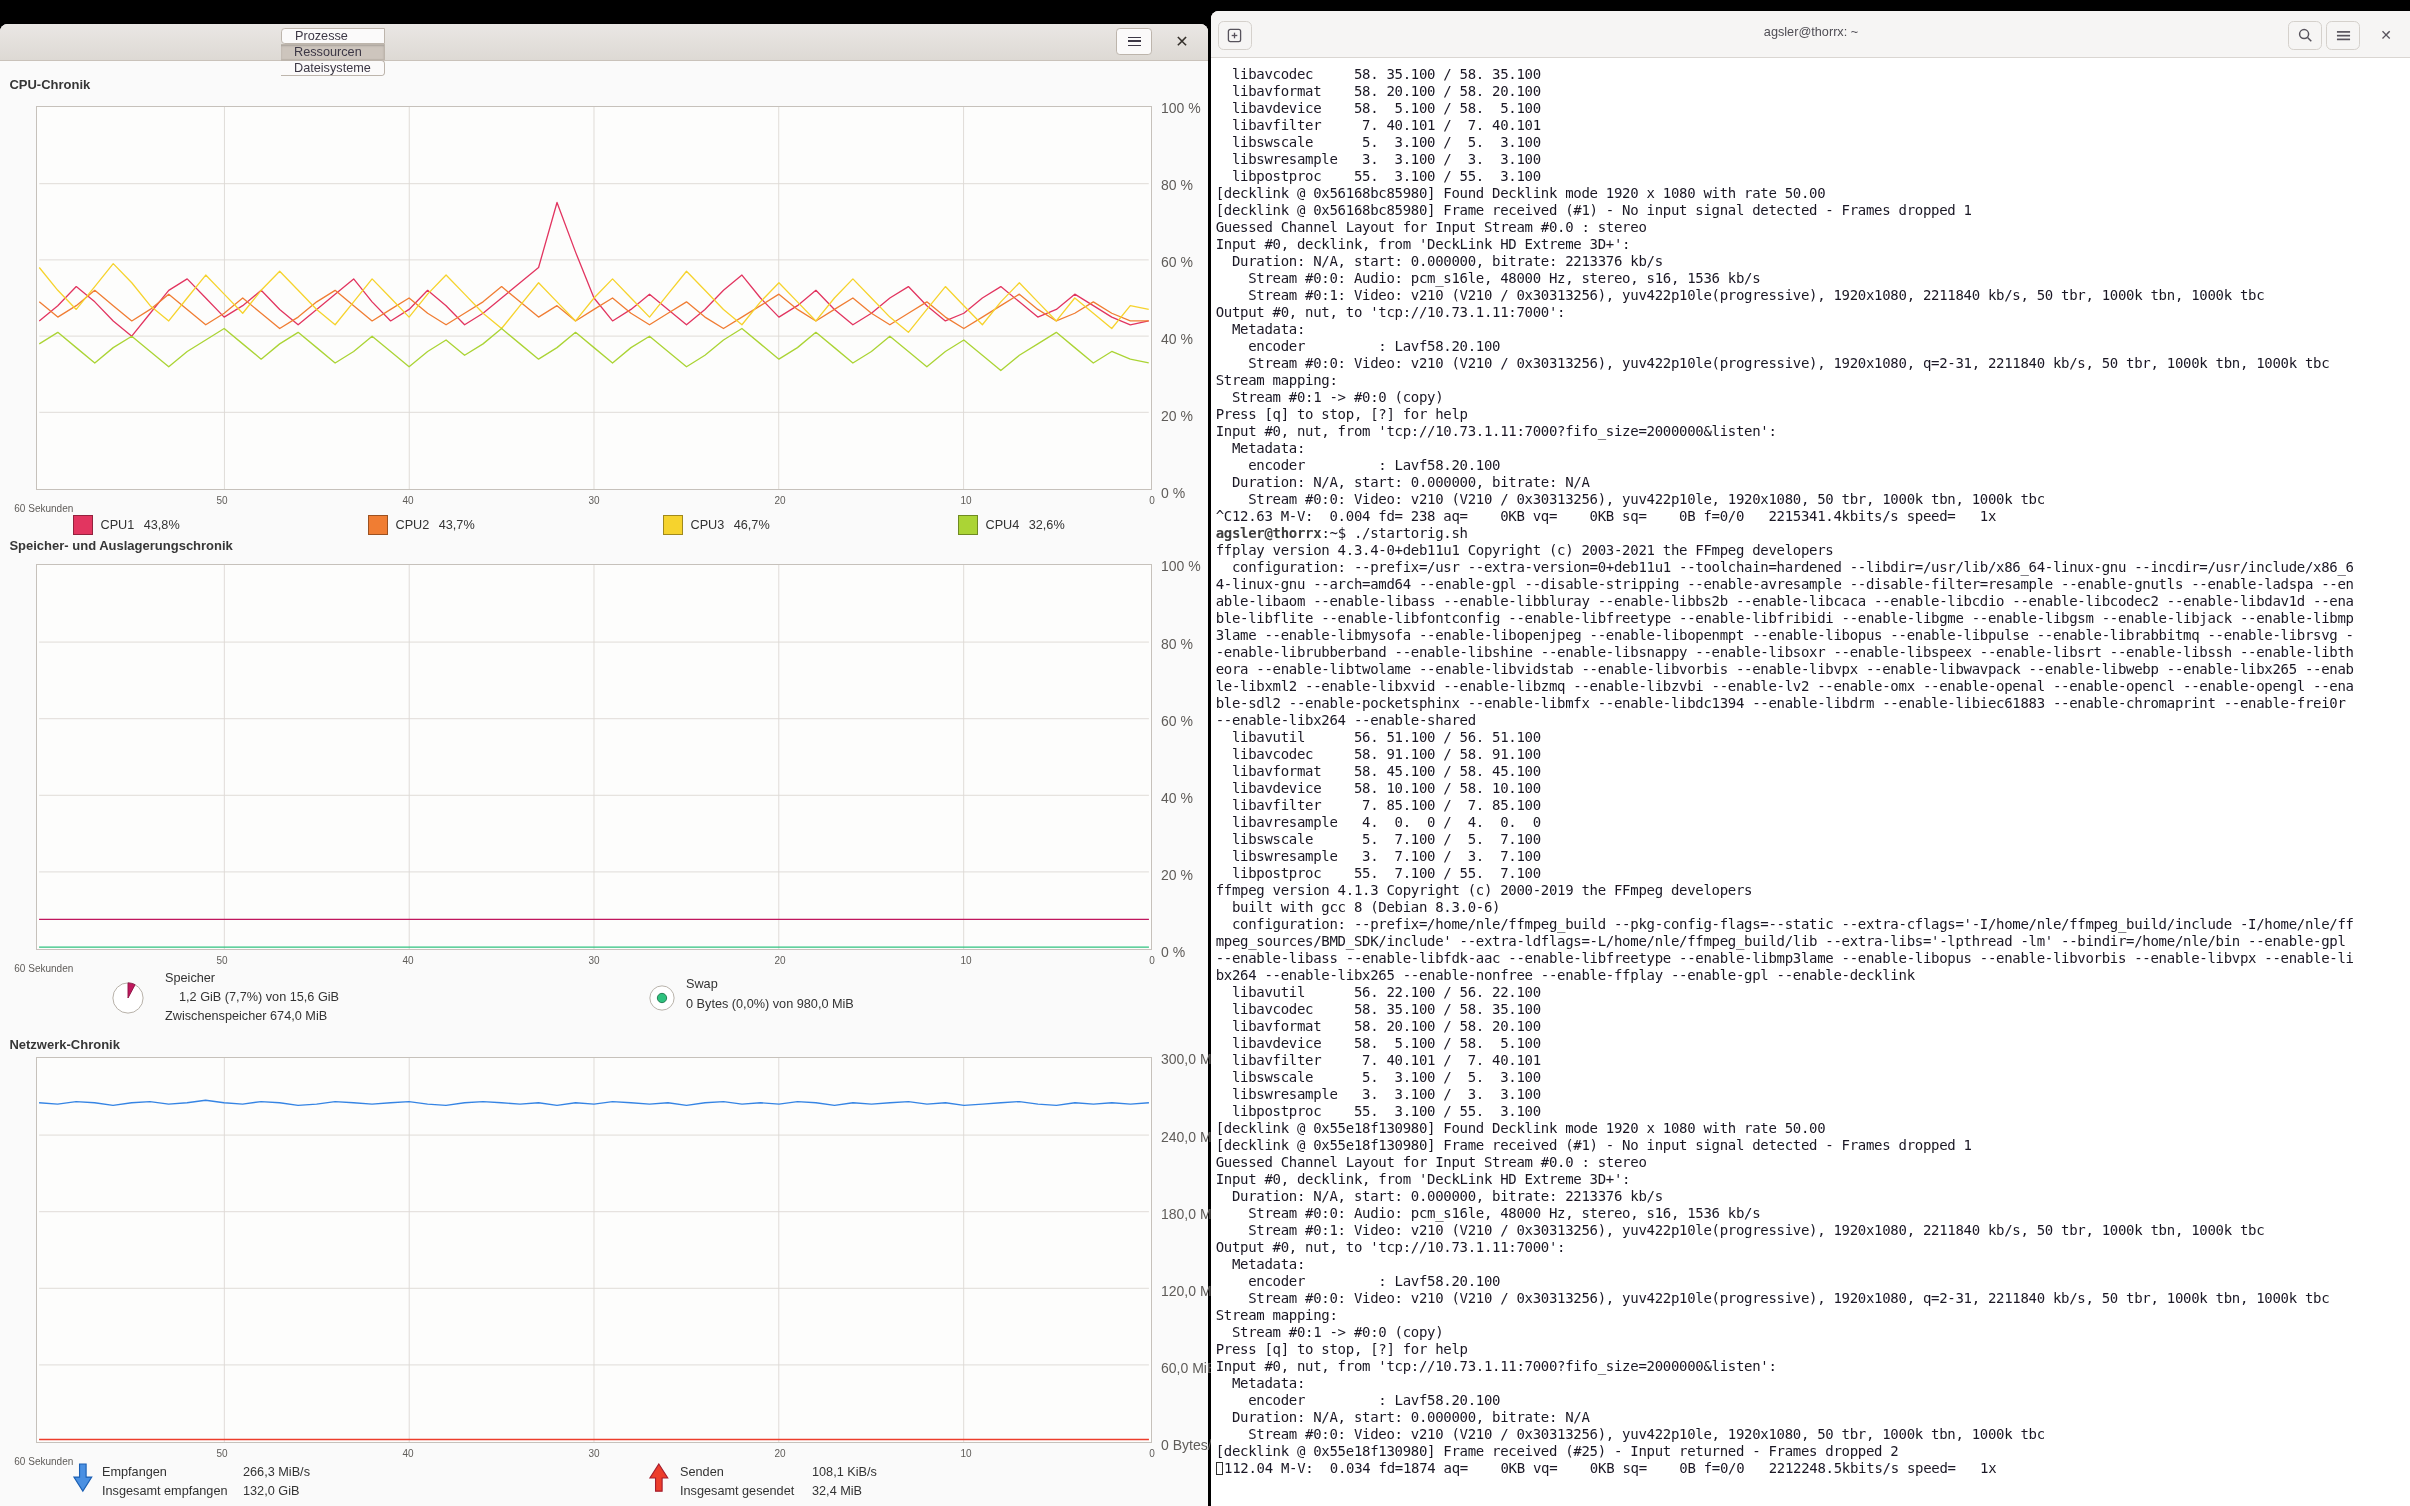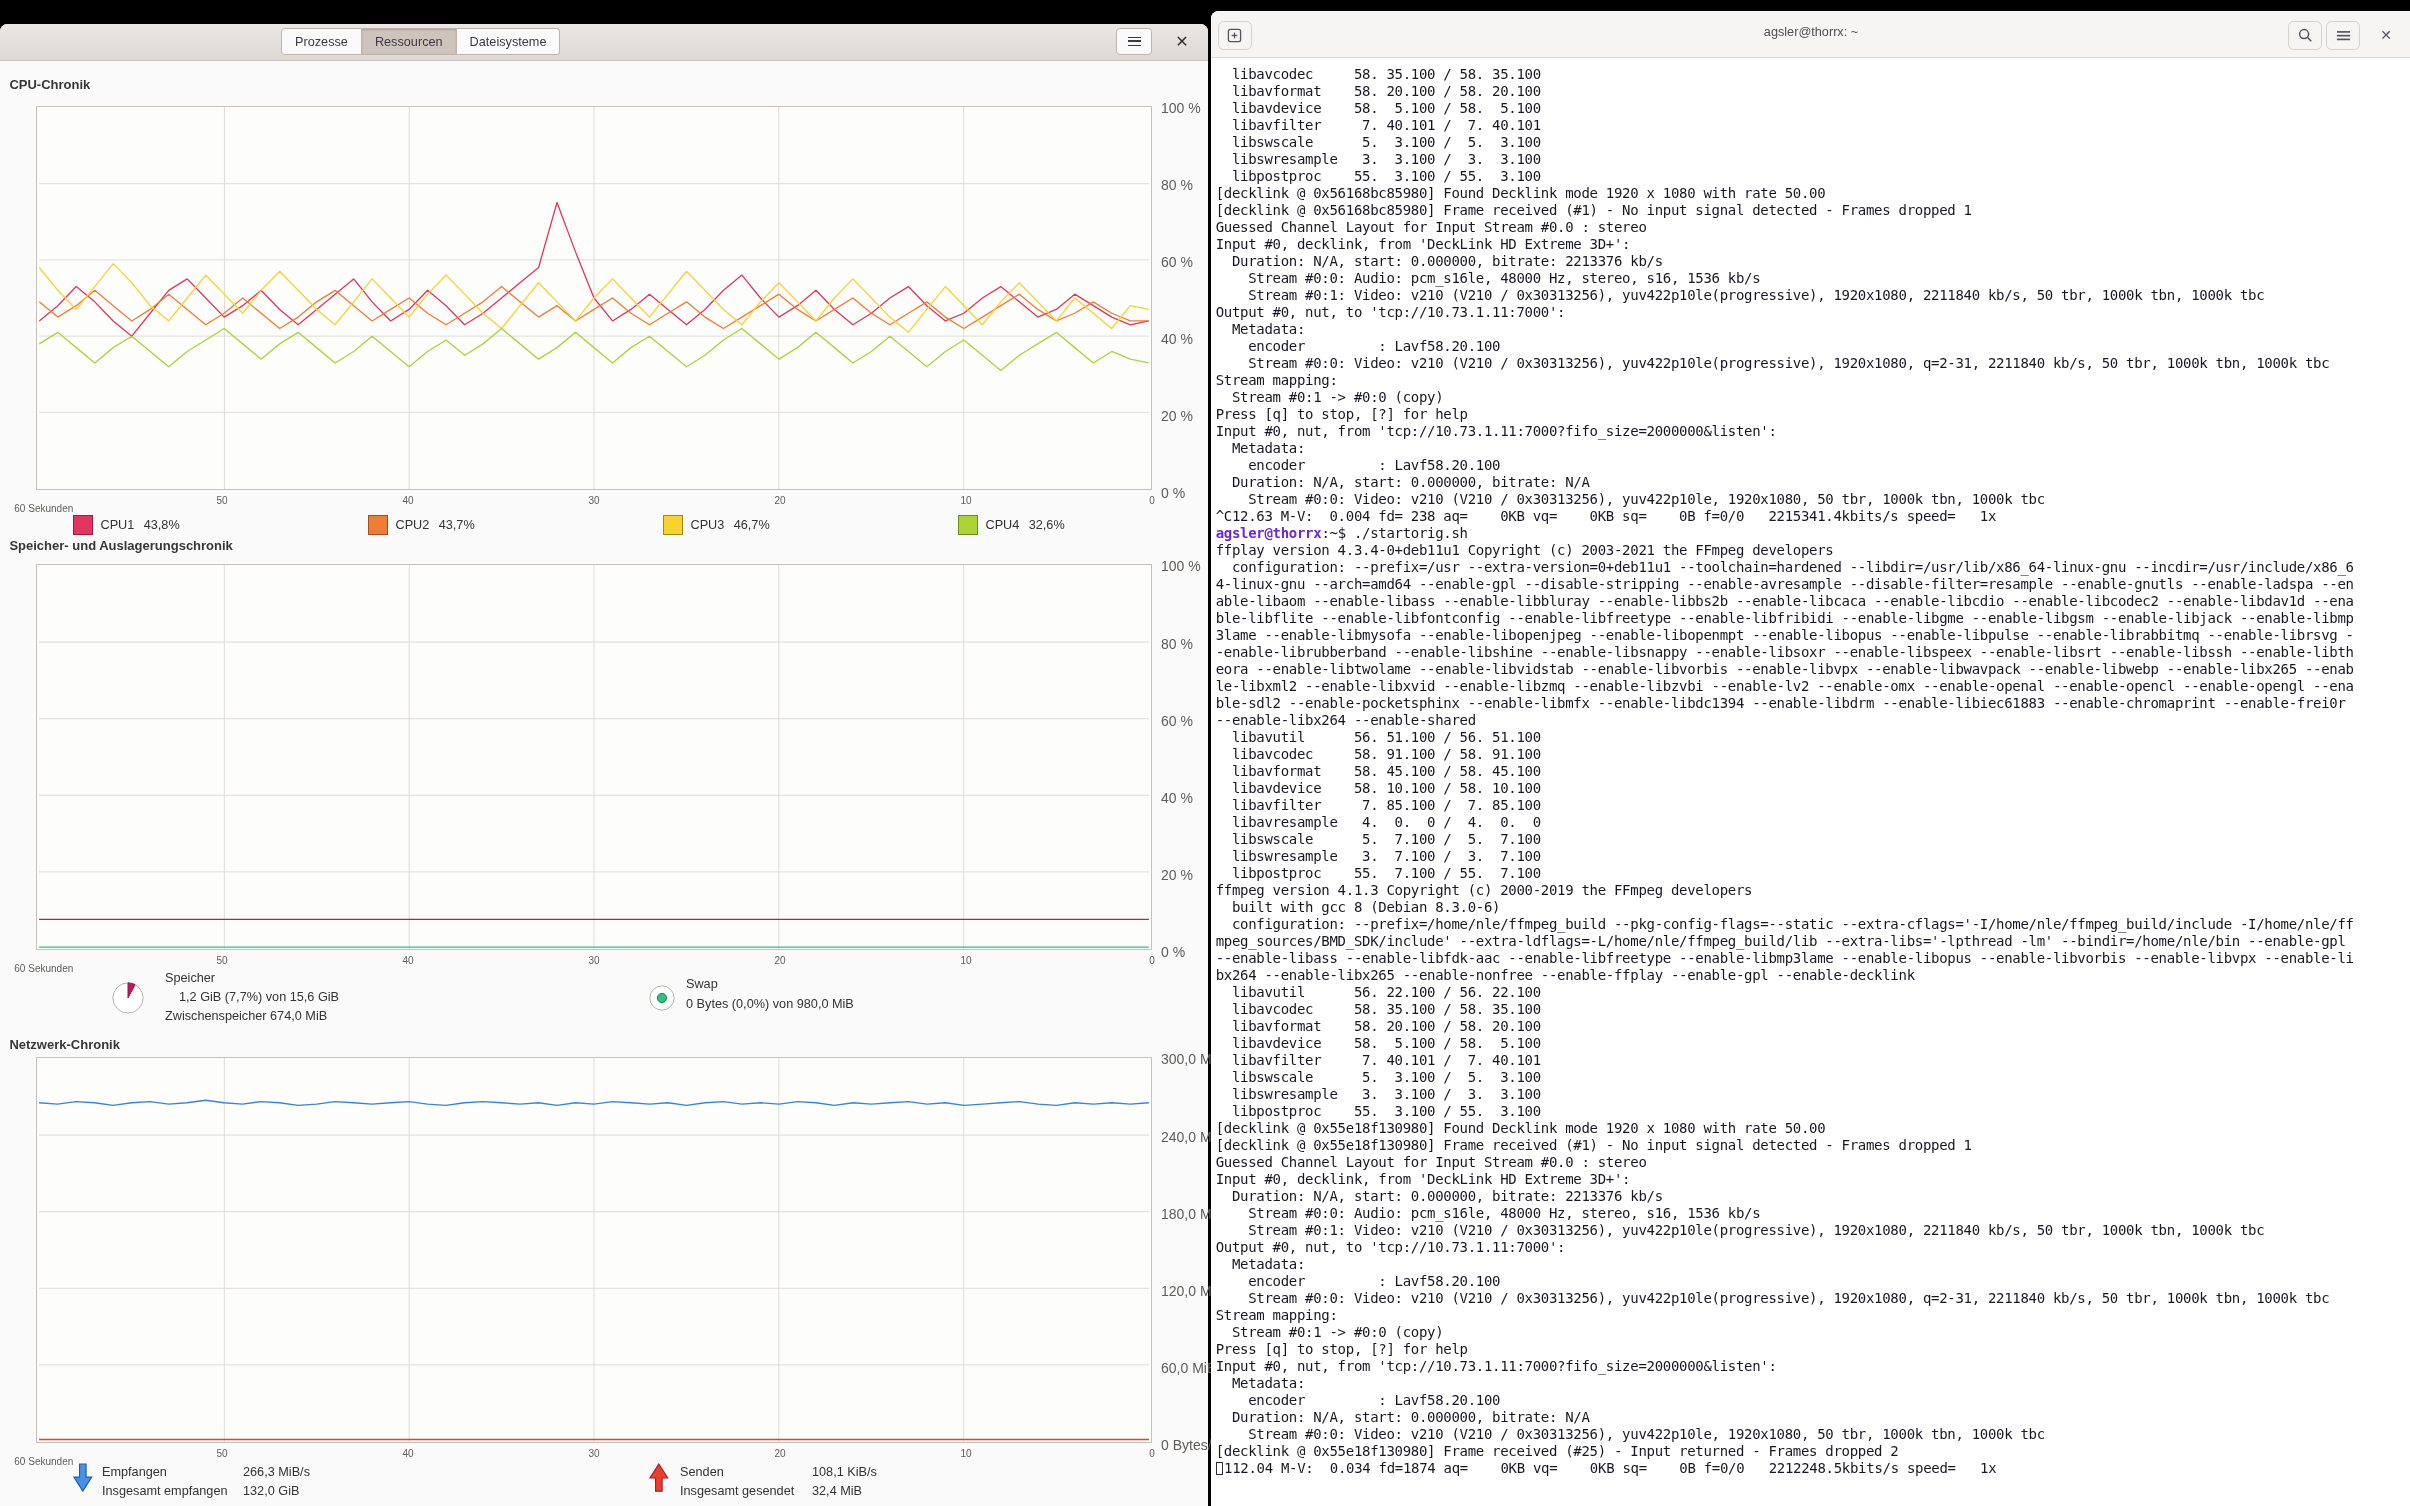--- a/index.html
+++ b/index.html
@@ -5,21 +5,21 @@
   * { margin:0; padding:0; box-sizing:border-box; }
   html,body { width:2411px; height:1507px; background:#000; overflow:hidden;
     font-family:"Liberation Sans", sans-serif; }
   .window { position:absolute; background:#fafafa; }
 
   
   #sysmon { left:0; top:23.5px; width:1208px; height:1483px; border-radius:7.5px 7.5px 0 0; }
   .sm-headerbar { position:absolute; left:0; top:0; width:100%; height:37px;
     background:linear-gradient(#eae7e4,#ddd9d4); border-bottom:0.9px solid #c9c2ba;
     border-radius:7.5px 7.5px 0 0; }
-  .tab-group { position:absolute; left:281px; top:4.7px; height:27px; display:flex; }
+  .tab-group { position:absolute; left:281px; top:4.7px; height:27px; display:flex;flex-direction:column; }
   .tab { height:27px; padding:0 13px; font-size:12.7px; color:#3d3846; background:#fbfafa;
     border:0.9px solid #bdb5ac; display:flex; align-items:center; cursor:default; }
   .tab:first-child { border-radius:3.8px 0 0 3.8px; }
   .tab:last-child { border-radius:0 3.8px 3.8px 0; border-left:none; }
   .tab.active { background:#cdc5bd; box-shadow:inset 0 0.9px 1.9px rgba(0,0,0,.18); border-left:none;text-align:center; }
   .sm-menu-btn { position:absolute; left:1116px; top:4.7px; width:36px; height:27px;
     background:#fbfafa; border:0.9px solid #bdb5ac; border-radius:3.8px;
     display:flex; align-items:center; justify-content:center; }
   .burger { width:13px; height:9.4px; border-top:1.9px solid #3d3846; border-bottom:1.9px solid #3d3846; position:relative; }
   .burger:after { content:""; position:absolute; left:0; top:1.9px; width:13px; height:1.9px; background:#3d3846; }
@@ -49,21 +49,21 @@
   .t-title { position:absolute; left:0; right:0; top:14px; text-align:center;
     font-size:12.7px; color:#504e55; }
   .t-btn { position:absolute; top:9.4px; width:34px; height:29px; border:0.9px solid #d5d1cc;
     border-radius:5.6px; display:flex; align-items:center; justify-content:center; background:transparent; }
   .t-close { position:absolute; top:9.4px; width:30px; height:29px; display:flex;
     align-items:center; justify-content:center; font-size:14px; color:#57535c; }
   .t-body { position:absolute; left:0; top:47px; width:100%; height:1448px; background:#fff;
     padding:7.5px 0 0 4.7px; overflow:hidden; }
   .tline { font-family:"DejaVu Sans Mono", monospace; font-size:14px; line-height:17px;
     white-space:pre; color:#1a1724; letter-spacing:-0.3px; }
-  .prompt-user { color:#6d28d9; font-weight:bold; }
+  .prompt-user { color:#404040; font-weight:bold; }
   .cursor-box { display:inline-block; width:7.5px; height:13px; border:0.9px solid #2e2e2e;
     vertical-align:-1.9px; margin-right:0.9px; }
 </style>
 </head>
 <body>
 
 <div class="window" id="sysmon">
   <div class="sm-headerbar">
     <div class="tab-group">
       <div class="tab">Prozesse</div>

